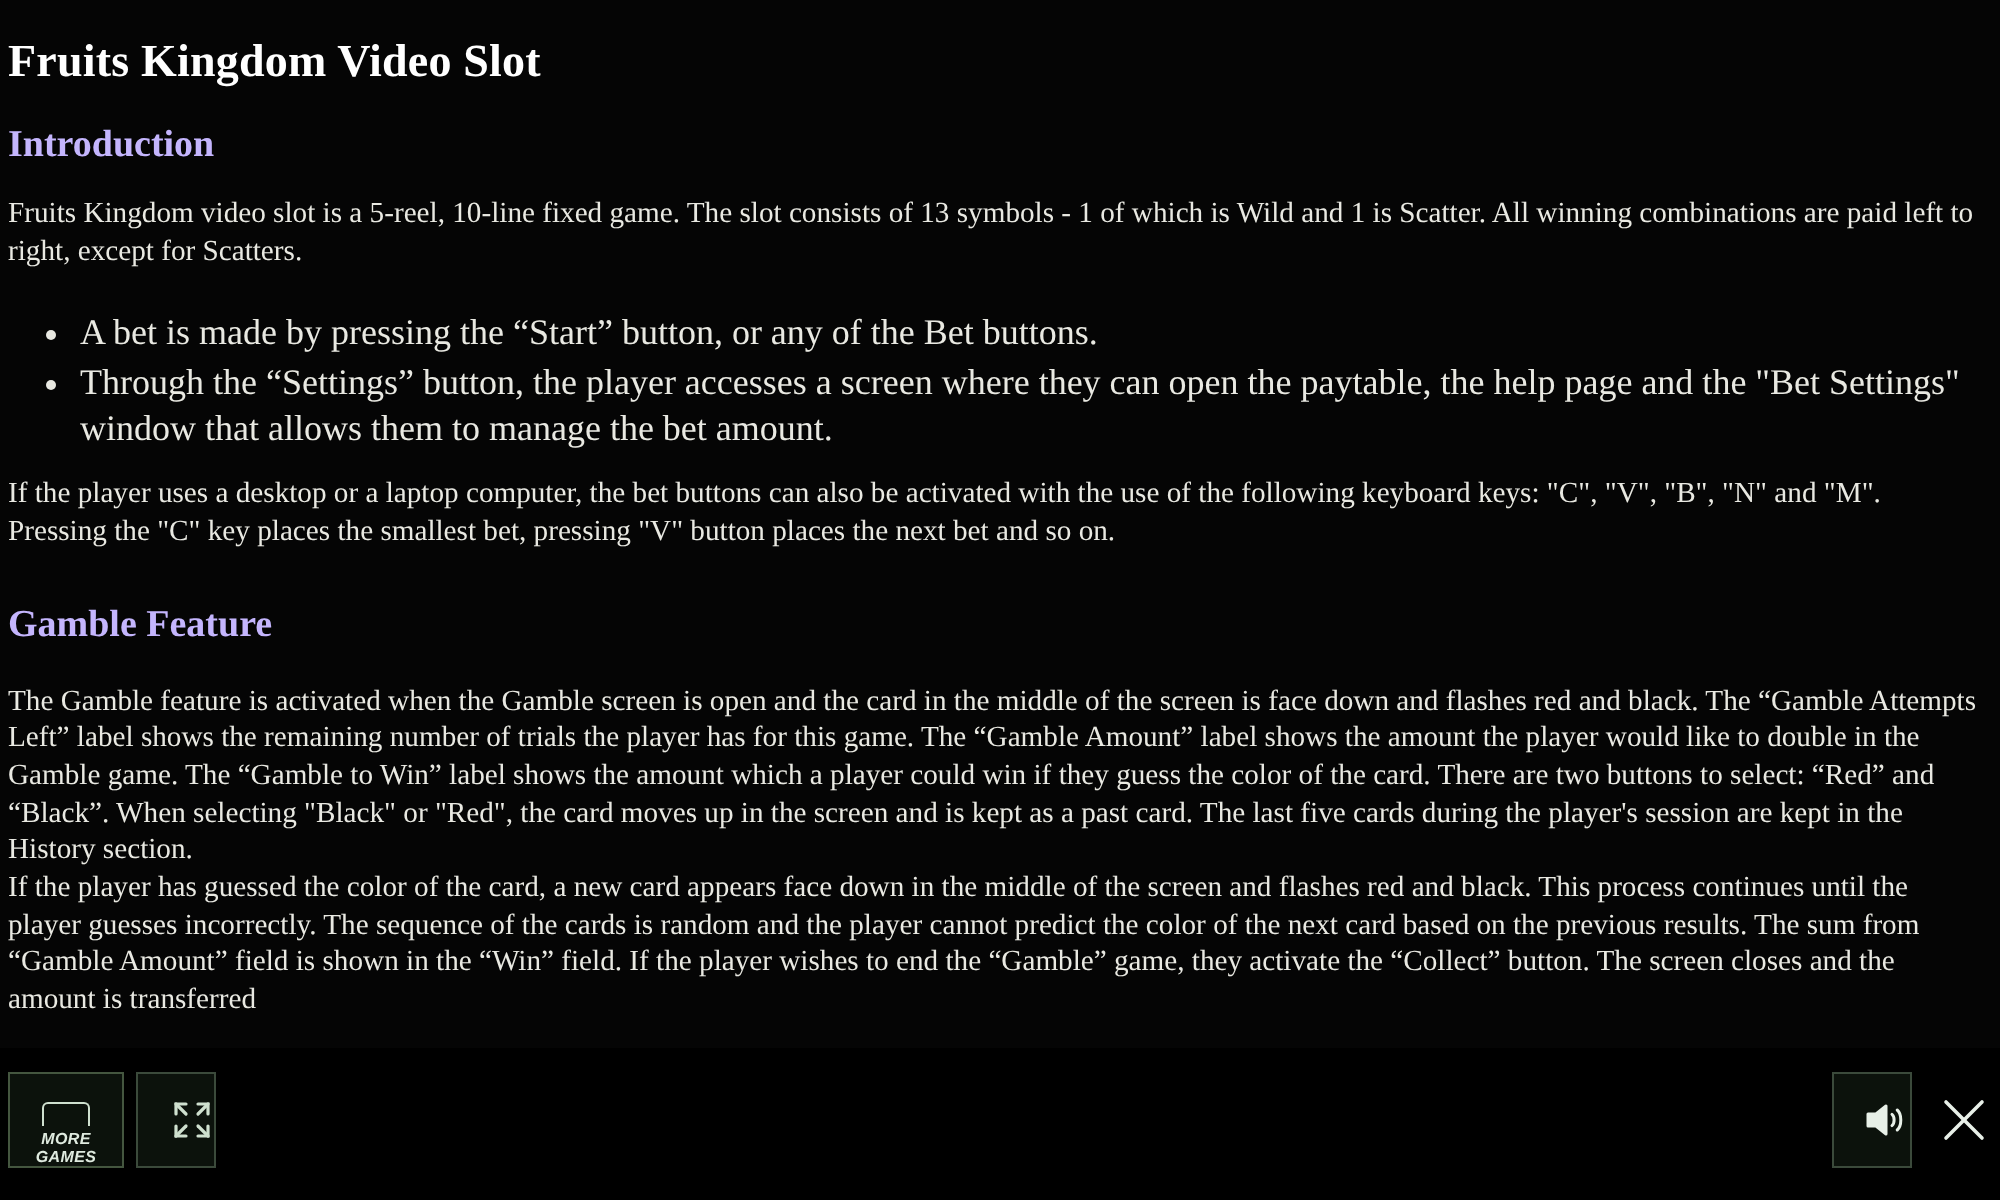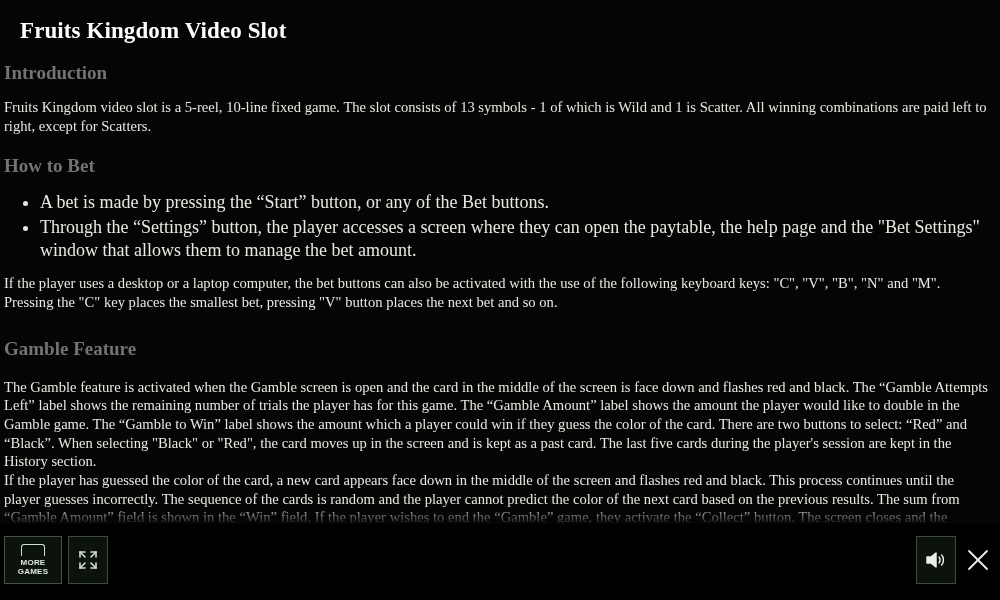--- a/index.html
+++ b/index.html
@@ -30,29 +30,29 @@
     overflow: hidden;
     padding: 0;
     box-sizing: border-box;
   }
   .inner {
     padding: 10px 8px 0 4px;
   }
   h1.doc-title {
     font-size: 23px;
     font-weight: bold;
-    margin: 8px 0 18px 16px;
+    margin: 8px 0 18px 0;
     color: #ffffff;
     letter-spacing: 0.1px;
   }
   h2.section-title {
     font-size: 19px;
     font-weight: bold;
     margin: 0 0 14px 0;
-    color: #737373;
+    color: #c4b5fd;
   }
   h2.gamble {
     margin-top: 26px;
     margin-bottom: 18px;
   }
   p.para {
     font-size: 14.6px;
     line-height: 1.28;
     margin: 0 0 10px 0;
     color: #e9e9e2;
@@ -92,23 +92,24 @@
     height: 76px;
     background: #000000;
   }
   .btn {
     position: absolute;
     box-sizing: border-box;
     border: 1px solid #3b4a3b;
     background: #0c120c;
     display: flex;
     align-items: center;
-    justify-content: center;
+    justify-content: flex-end;
     color: #cfe0cf;
     cursor: pointer;
+    font-style: italic;
   }
   #more-games-button {
     left: 4px;
     top: 12px;
     width: 58px;
     height: 48px;
     flex-direction: column;
     border-color: #44563f;
   }
   #more-games-button .mg-icon {
@@ -158,21 +159,20 @@
   <div id="content">
     <div class="inner">
 
       <h1 class="doc-title">Fruits Kingdom Video Slot</h1>
 
       <h2 class="section-title">Introduction</h2>
       <p class="para">Fruits Kingdom video slot is a 5-reel, 10-line fixed game. The slot consists of 13 symbols - 1 of which is Wild and 1 is Scatter. All winning combinations are paid left to right, except for Scatters.</p>
 
       <div class="spacer-sm"></div>
 
-      <h2 class="section-title">How to Bet</h2>
       <ul class="bet-list">
         <li>A bet is made by pressing the “Start” button, or any of the Bet buttons.</li>
         <li>Through the “Settings” button, the player accesses a screen where they can open the paytable, the help page and the "Bet Settings" window that allows them to manage the bet amount.</li>
       </ul>
       <p class="para">If the player uses a desktop or a laptop computer, the bet buttons can also be activated with the use of the following keyboard keys: "C", "V", "B", "N" and "M". Pressing the "C" key places the smallest bet, pressing "V" button places the next bet and so on.</p>
 
       <h2 class="section-title gamble">Gamble Feature</h2>
       <p class="para tight">The Gamble feature is activated when the Gamble screen is open and the card in the middle of the screen is face down and flashes red and black. The “Gamble Attempts Left” label shows the remaining number of trials the player has for this game. The “Gamble Amount” label shows the amount the player would like to double in the Gamble game. The “Gamble to Win” label shows the amount which a player could win if they guess the color of the card. There are two buttons to select: “Red” and “Black”. When selecting "Black" or "Red", the card moves up in the screen and is kept as a past card. The last five cards during the player's session are kept in the History section.</p>
       <p class="para tight">If the player has guessed the color of the card, a new card appears face down in the middle of the screen and flashes red and black. This process continues until the player guesses incorrectly. The sequence of the cards is random and the player cannot predict the color of the next card based on the previous results. The sum from “Gamble Amount” field is shown in the “Win” field. If the player wishes to end the “Gamble” game, they activate the “Collect” button. The screen closes and the amount is transferred</p>
 

